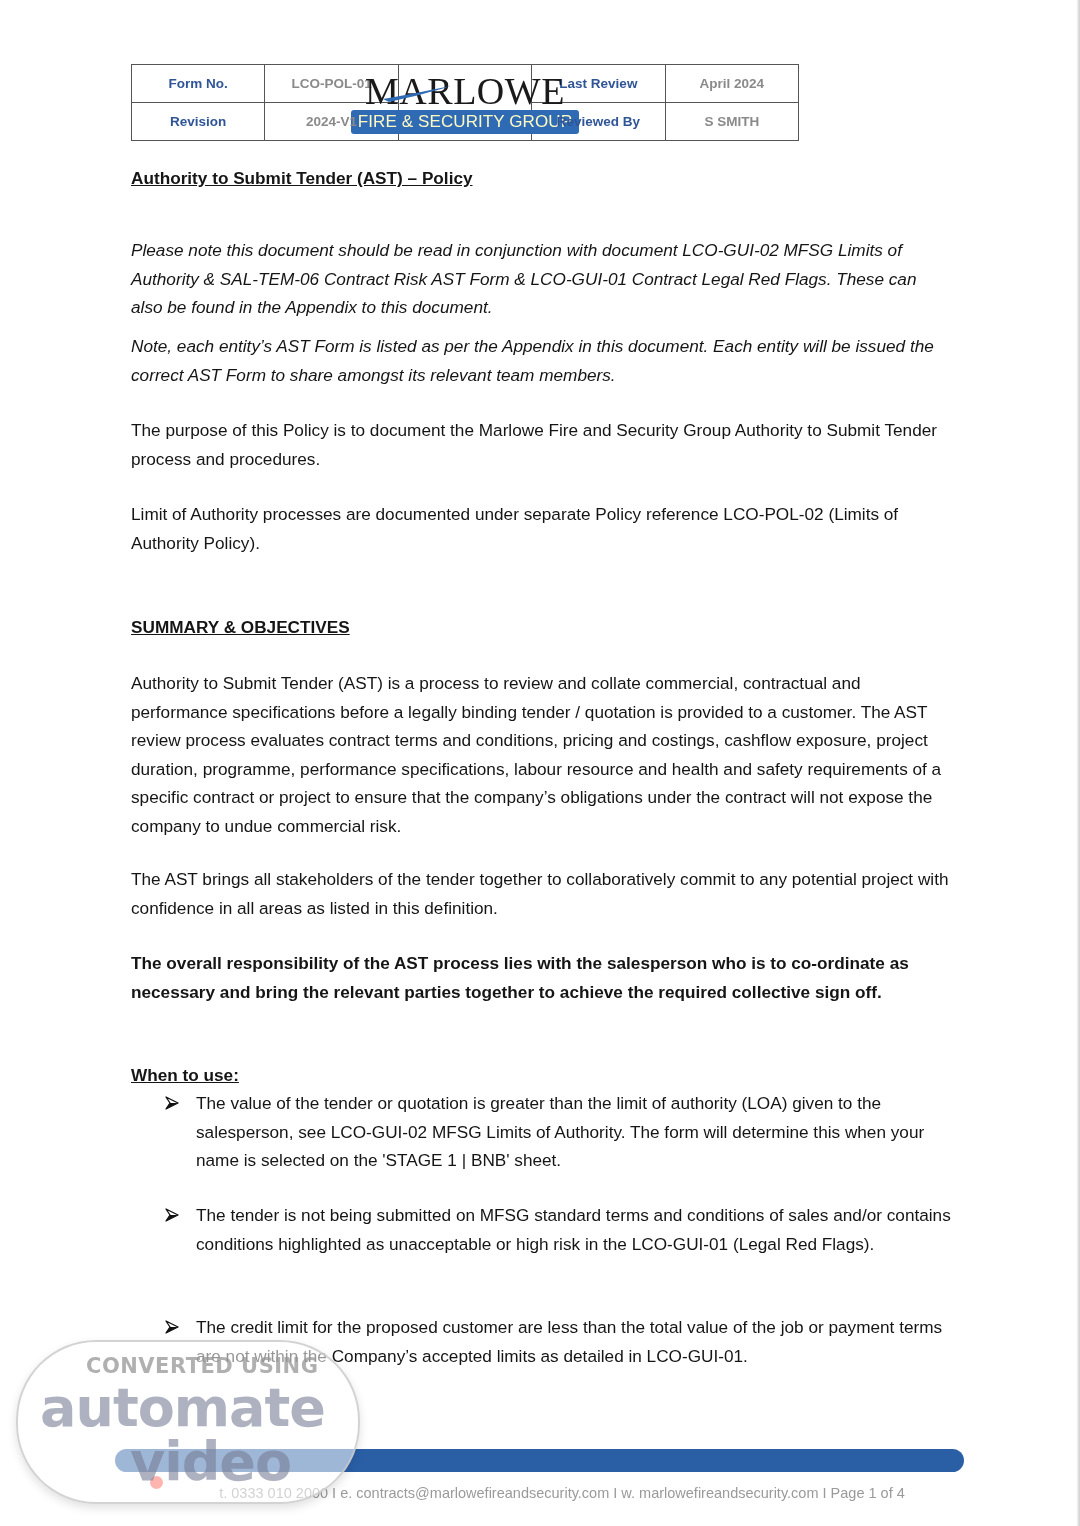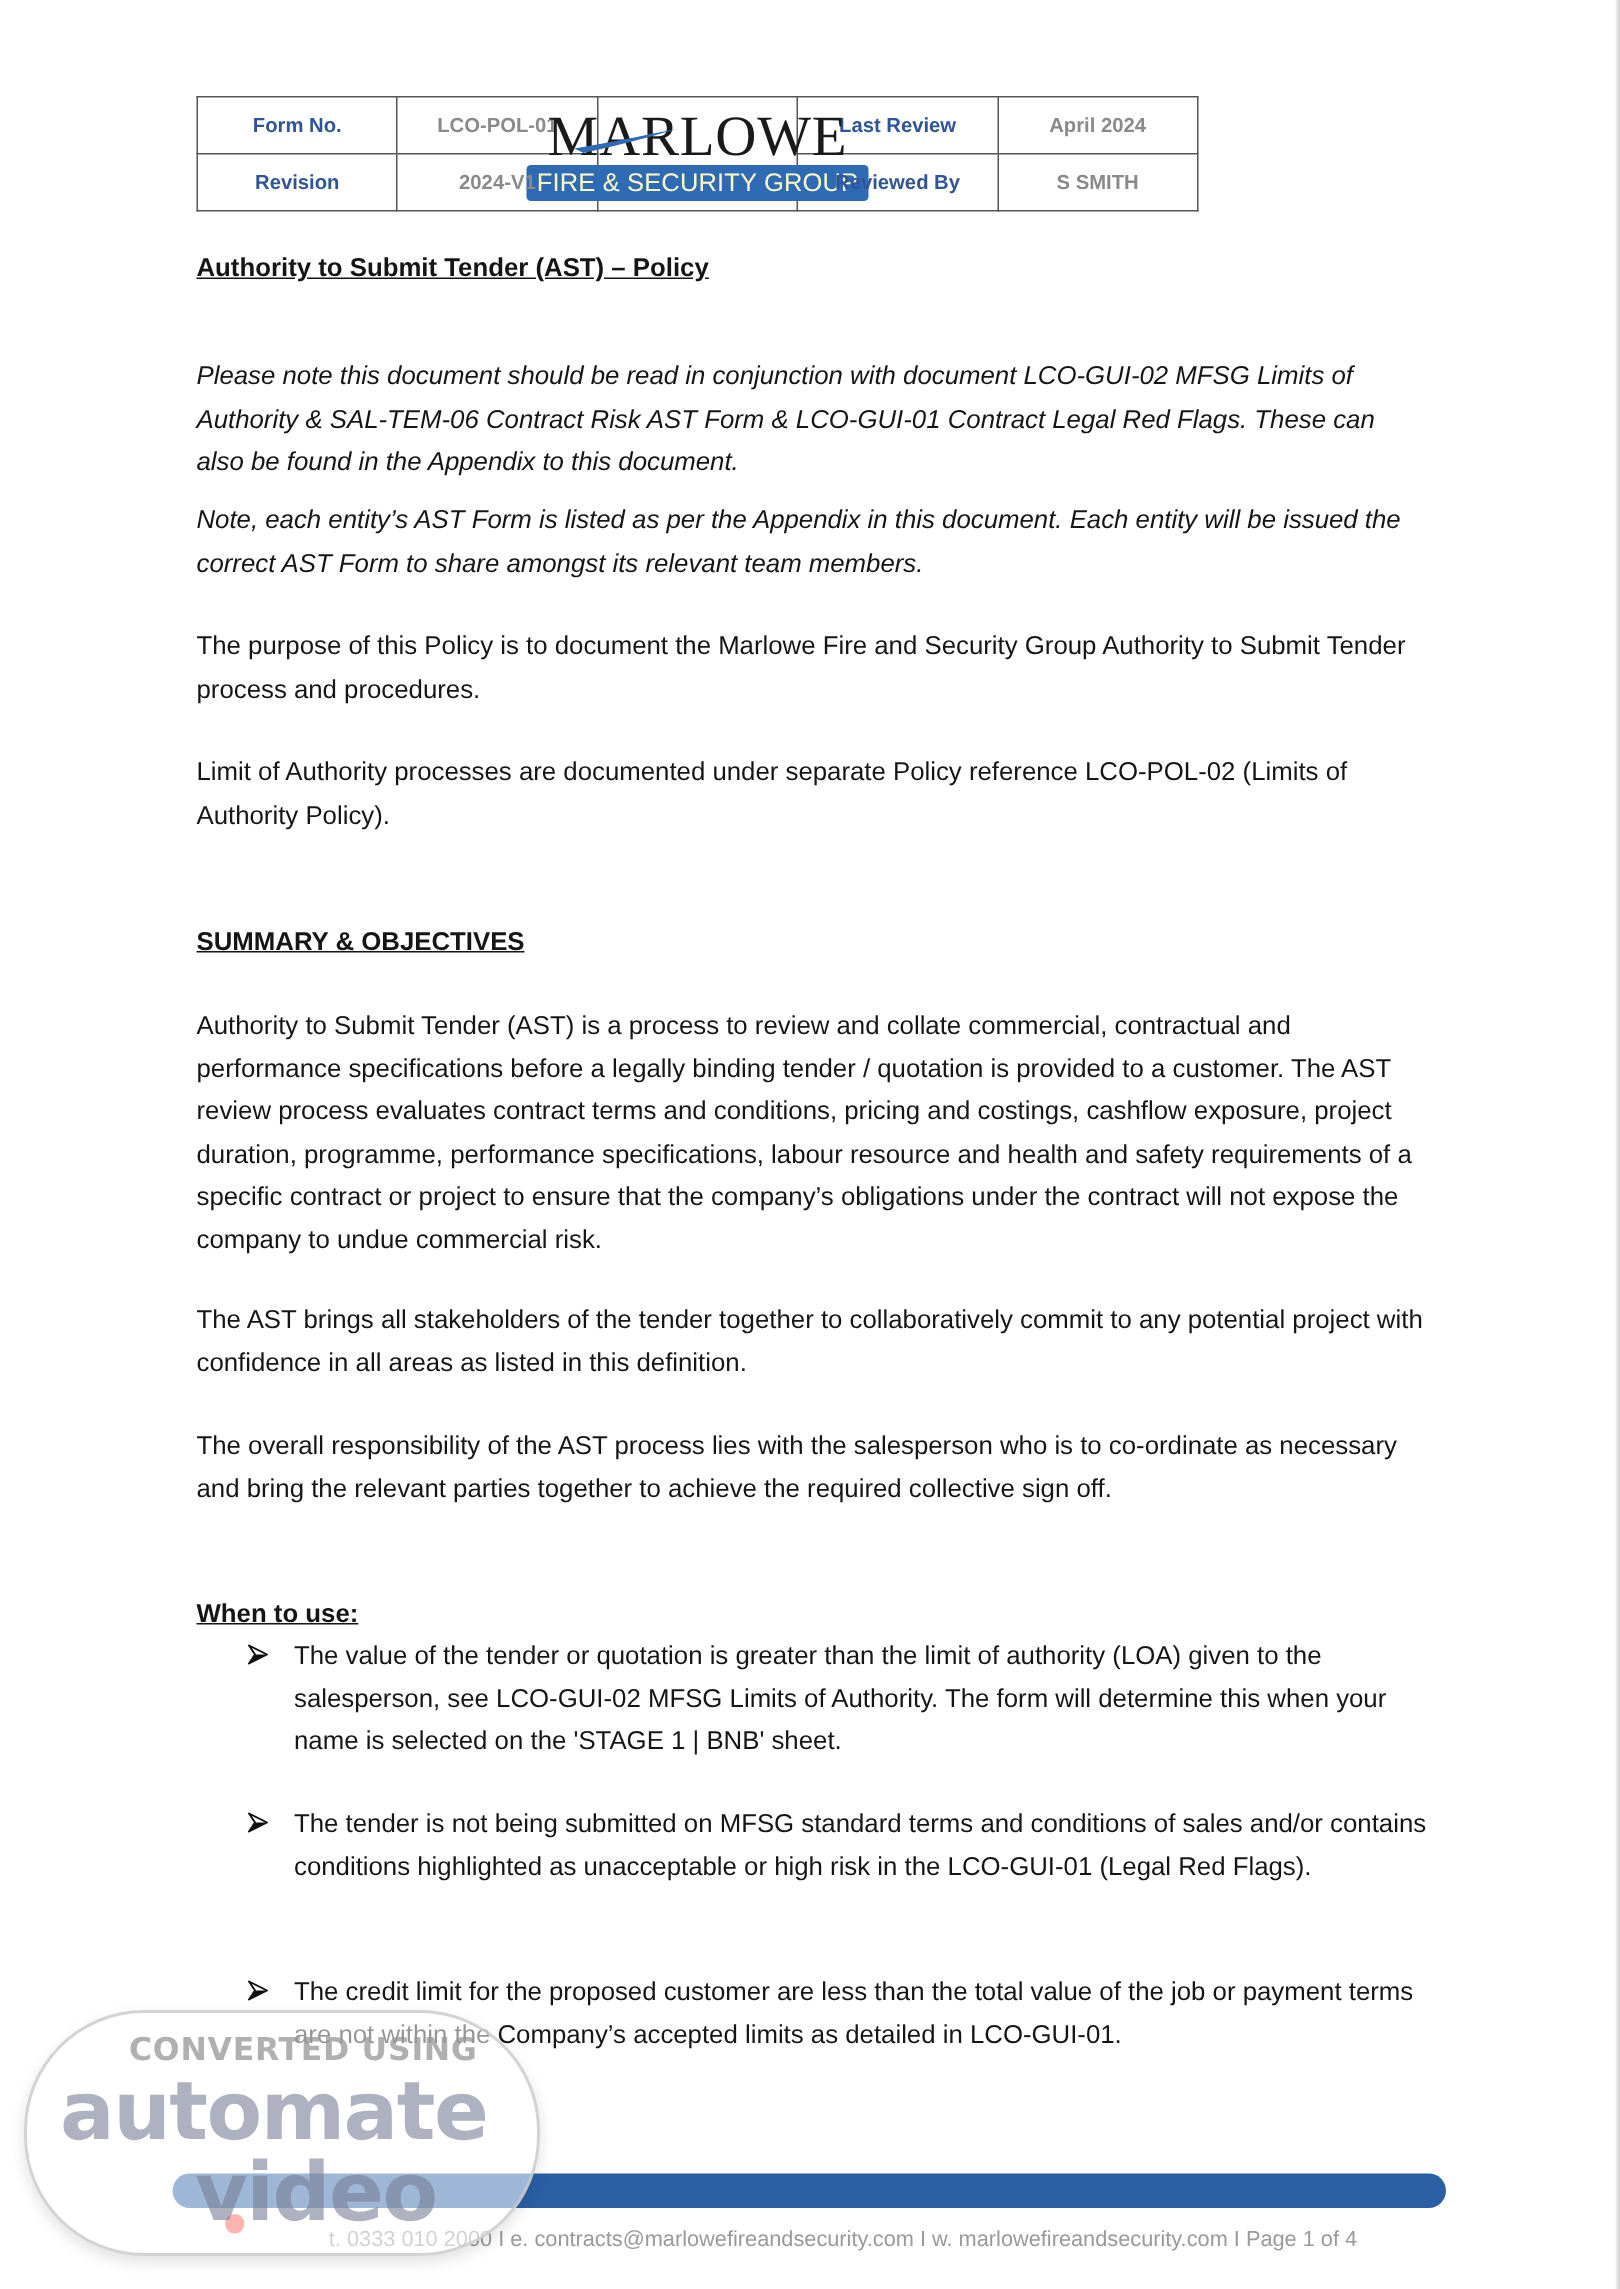--- a/index.html
+++ b/index.html
@@ -108,21 +108,21 @@
       margin: 0;
     }
     .title, .section-heading {
       font-weight: bold;
       text-decoration: underline;
     }
     .italic {
       font-style: italic;
     }
     .bold {
-      font-weight: normal;
+      font-weight: bold;
     }
     .bullet {
       position: absolute;
       left: 0;
       width: 820px;
     }
     .bullet-icon {
       position: absolute;
       left: 34px;
       top: 7px;

